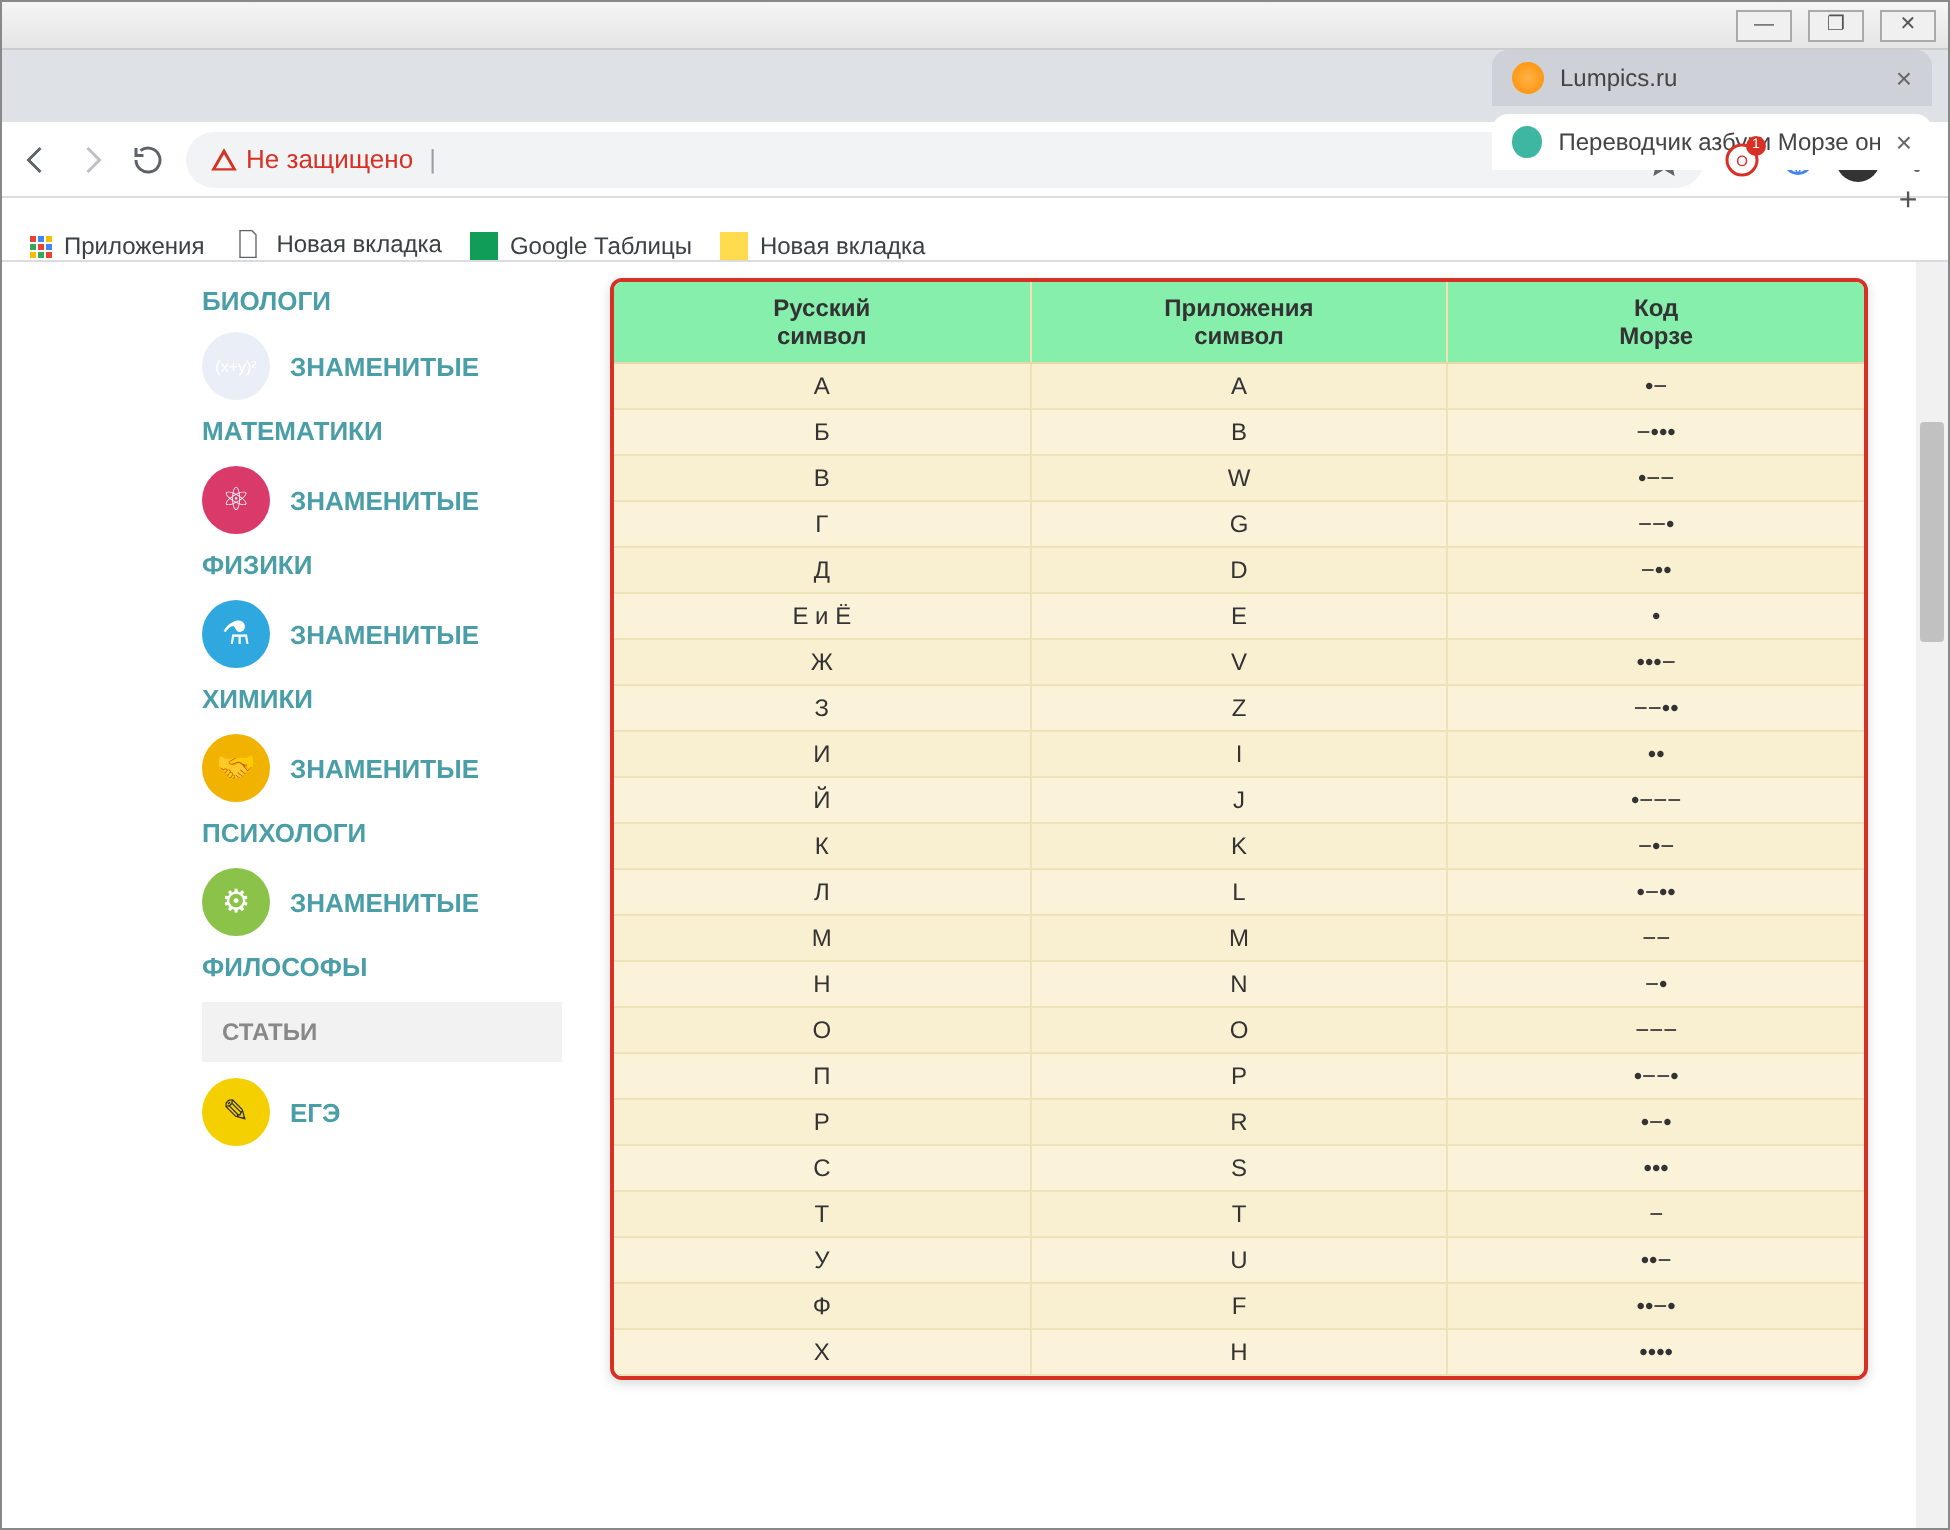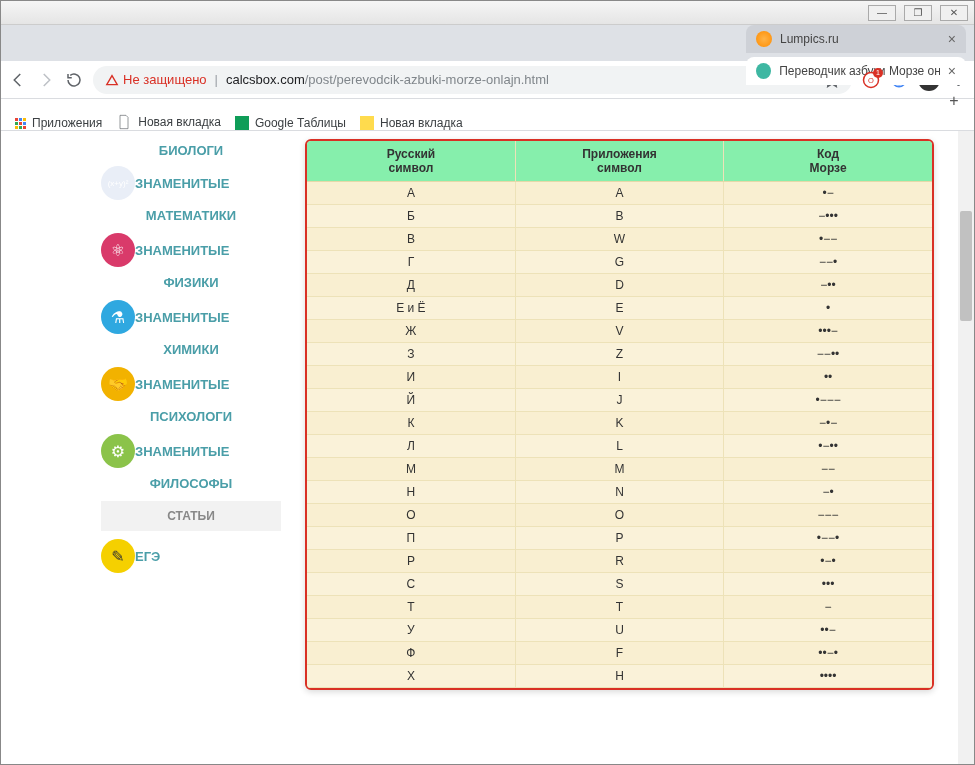--- a/index.html
+++ b/index.html
@@ -48,23 +48,23 @@
 .apps-ico span:nth-child(9){background:#ea4335;}
 .bm-item{display:flex;align-items:center;gap:6px;}
 .sheets-ico{width:14px;height:14px;background:#0f9d58;}
 .ya-ico{width:14px;height:14px;background:#ffdb4d;}
 
 
 .content { height: 633px; display:flex; position:relative; background:#fff;}
 .scroll-gutter{position:absolute;right:0;top:0;width:16px;height:100%;background:#f1f1f1;}
 .scroll-thumb{position:absolute;right:2px;top:80px;width:12px;height:110px;background:#c1c1c1;border-radius:2px;}
 
-.sidebar { width:280px; padding: 8px 0 0 100px; text-align: center; }
+.sidebar { width:280px; padding: 8px 0 0 100px; }
 .sb-head { color:#4a9ea8; font-weight:bold; font-size:13px; margin: 4px 0 8px 0;}
-.sb-item { display:flex; align-items:center; margin: 8px 0; }
+.sb-item { display:flex; align-items:center; gap:10px; margin: 8px 0; }
 .sb-icon { width:34px;height:34px;border-radius:50%;display:flex;align-items:center;justify-content:center;font-size:16px;}
 .sb-label{color:#4a9ea8;font-weight:bold;font-size:13px;}
 .sb-cat{color:#4a9ea8;font-weight:bold;font-size:13px;margin-bottom:10px;}
 .sb-box{background:#f2f2f2;padding:8px 10px;margin-top:10px;color:#888;font-size:12px;font-weight:bold;}
 
 .main { flex:1; padding: 8px 40px 0 24px; }
 .table-wrap{border:2px solid #d93025;border-radius:6px;box-shadow:0 2px 6px rgba(0,0,0,.15);background:#f9efd1;padding:0;overflow:hidden;}
 table{width:100%;border-collapse:collapse;font-size:12px;}
 th{background:#86efac;padding:6px 4px;color:#333;font-weight:bold;border-bottom:1px solid #e5d9a8;text-align:center;}
 td{padding:4px 4px;text-align:center;color:#333;border-bottom:1px solid #ede2b8;}
@@ -111,21 +111,20 @@
         <path fill="none" stroke="#5f6368" stroke-width="2" d="M4 12a8 8 0 1 0 3-6.2M4 4v5h5"></path>
       </svg>
     <div class="urlbox">
       <span class="not-secure">
         <svg width="14" height="14" viewBox="0 0 24 24">
             <path fill="#d93025" d="M12 2L1 21h22L12 2zm0 5l7 12H5l7-12z"></path>
           </svg>
         <span>Не защищено</span>
       </span>
       <span style="color:#9aa0a6">|</span>
-      <span><span class="url-text">calcsbox.com</span><span class="url-dim">/post/perevodcik-azbuki-morze-onlajn.html</span></span>
       <span style="margin-left:auto">
         <svg width="16" height="16" viewBox="0 0 24 24">
             <path fill="none" stroke="#5f6368" stroke-width="2" d="M12 2l2.9 6.9L22 10l-5 4.9 1.5 7.1L12 18l-6.5 4 1.5-7.1L2 10l7.1-1.1z"></path>
           </svg>
       </span>
     </div>
     <div class="ext-ico">
       <svg width="18" height="18" viewBox="0 0 24 24">
           <circle cx="12" cy="12" r="10" fill="#fff" stroke="#d93025" stroke-width="2"></circle>
           <text x="12" y="16" text-anchor="middle" font-size="10" fill="#d93025">O</text>

